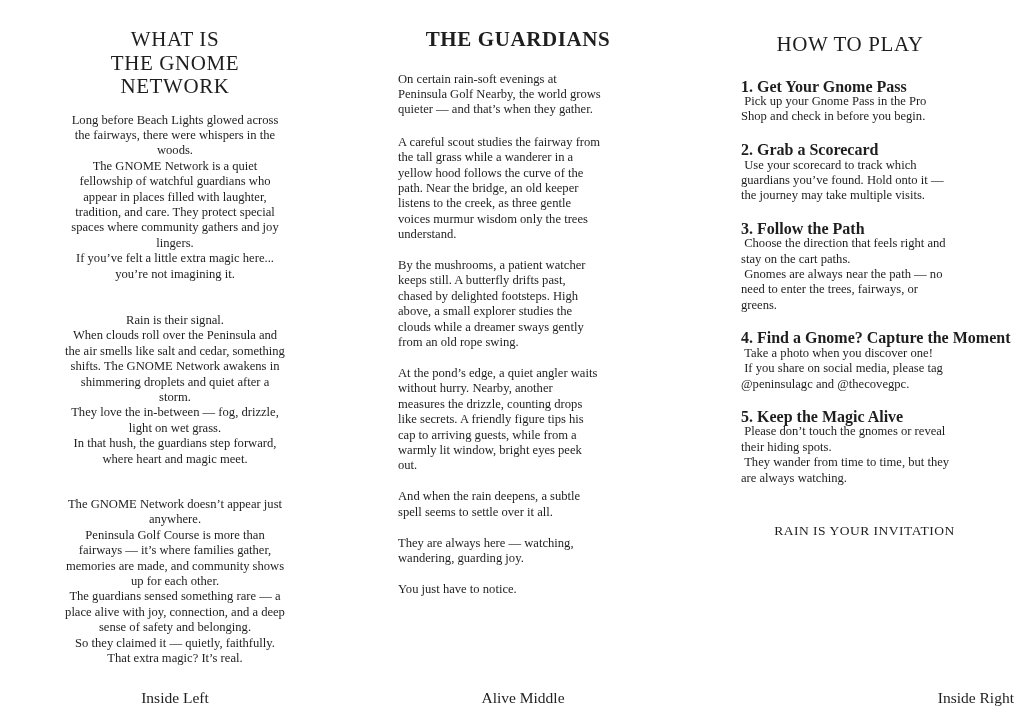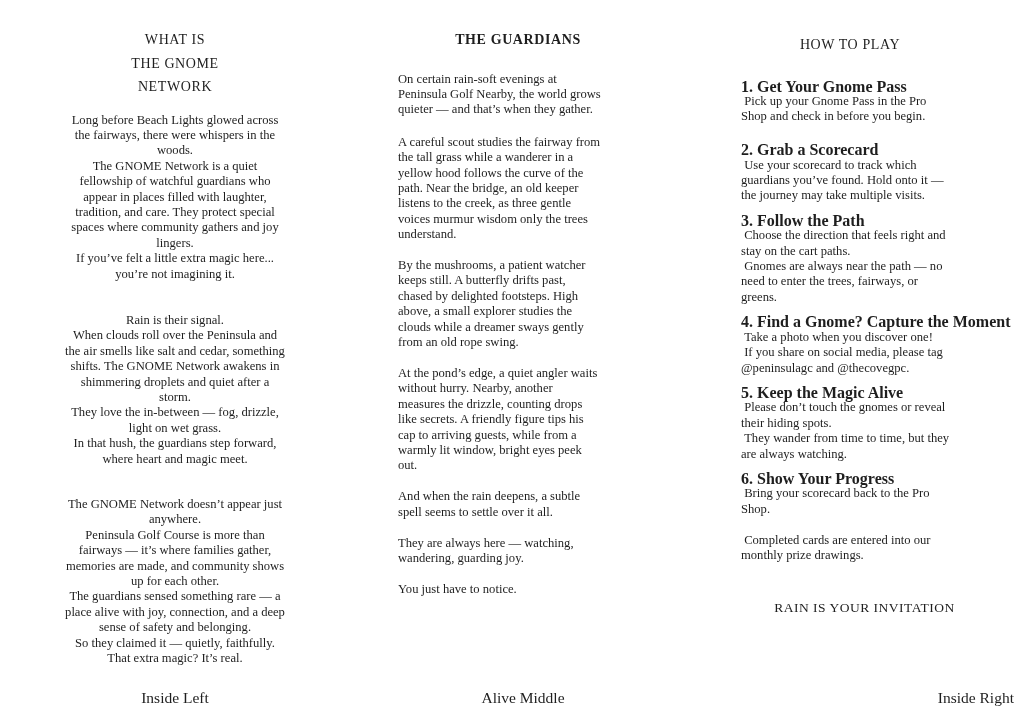--- a/index.html
+++ b/index.html
@@ -15,21 +15,21 @@
     overflow: hidden;
     font-family: "Liberation Serif", "DejaVu Serif", serif;
     color: #1e1e1e;
   }
   .col { position: absolute; top: 0; }
   .col-left   { left: 10px;  width: 330px; text-align: center; }
   .col-middle { left: 398px; width: 250px; text-align: left; }
   .col-right  { left: 741px; width: 273px; text-align: left; }
 
   .panel-heading {
-    font-size: 14px;
+    font-size: 21px;
     line-height: 23.5px;
     font-weight: normal;
     letter-spacing: 0.6px;
     margin: 0;
     white-space: pre-line;
   }
   .col-left  .panel-heading { margin-top: 28px; }
   .col-middle .panel-heading { margin-top: 28px; text-align: center; margin-right: 10px; font-weight: bold; }
   .col-right .panel-heading { margin-top: 33px; text-align: center; margin-right: 55px; }
 
@@ -40,21 +40,21 @@
     white-space: pre-line;
   }
   .col-left .para-1 { margin-top: 14px; }
   .col-left .para-2 { margin-top: 31px; }
   .col-left .para-3 { margin-top: 30px; }
 
   .col-middle .para { margin-top: 15.5px; }
   .col-middle .para-1 { margin-top: 20px; }
   .col-middle .para-2 { margin-top: 17px; }
 
-  .sect { margin-top: 9px; }
+  .sect { margin-top: 17px; }
   .sect-1 { margin-top: 22px; }
   .sect-2 { margin-top: 17.5px; }
   .sect-title {
     font-size: 16px;
     font-weight: bold;
     line-height: 15.4px;
     margin: 0;
   }
   .sect-body {
     font-size: 12.6px;
@@ -184,28 +184,20 @@
  If you share on social media, please tag
 @peninsulagc and @thecovegpc.</p>
     </div>
     <div class="sect">
       <p class="sect-title">5. Keep the Magic Alive</p>
       <p class="sect-body"> Please don’t touch the gnomes or reveal
 their hiding spots.
  They wander from time to time, but they
 are always watching.</p>
     </div>
-    <div class="sect">
-      <p class="sect-title">6. Show Your Progress</p>
-      <p class="sect-body"> Bring your scorecard back to the Pro
-Shop.
-
- Completed cards are entered into our
-monthly prize drawings.</p>
-    </div>
 
     <p class="tagline">RAIN IS YOUR INVITATION</p>
   </section>
 
   <p class="footer-label footer-left">Inside Left</p>
   <p class="footer-label footer-middle">Alive Middle</p>
   <p class="footer-label footer-right">Inside Right</p>
 
 </div>
 

